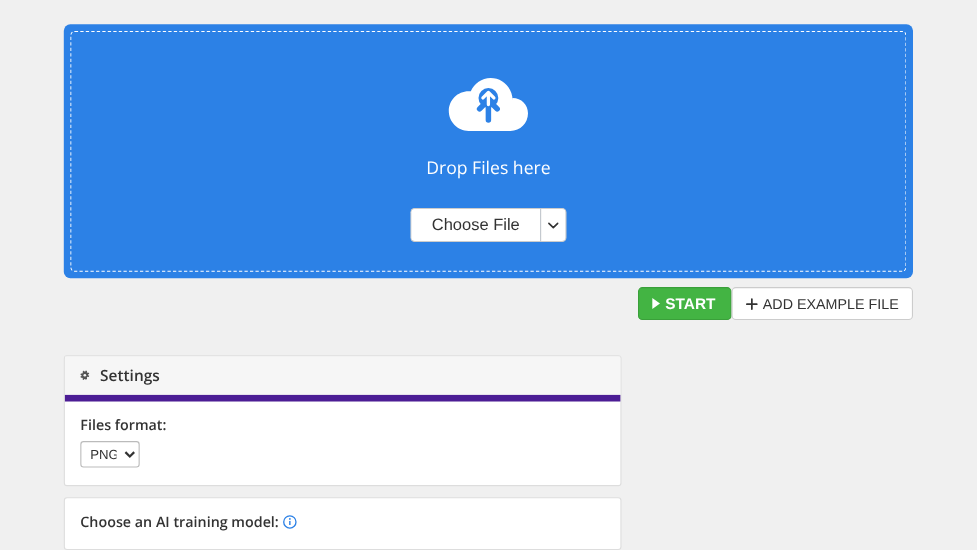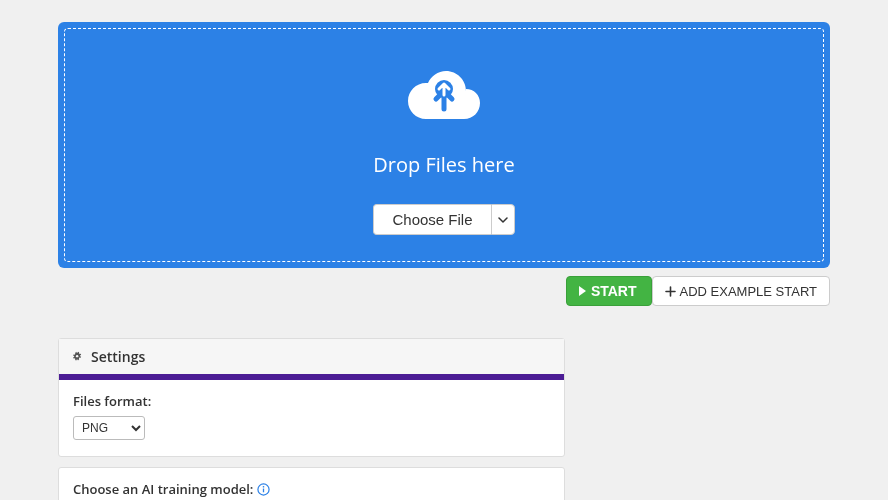--- a/index.html
+++ b/index.html
@@ -23,22 +23,22 @@
   }
   .dropzone-inner {
     border: 1px dashed #fff;
     border-radius: 4px;
     text-align: center;
     padding: 38px 0 26px 0;
   }
   .cloud-icon { display: inline-block; }
   .drop-text {
     color: #fff;
-    font-size: 20px;
-    margin-top: 24px;
+    font-size: 16px;
+    margin-top: 13px;
   }
   .choose-row {
     margin-top: 26px;
     display: inline-flex;
   }
   .choose-btn {
     background: #fff;
     border: 1px solid #ccc;
     border-right: none;
     border-radius: 4px 0 0 4px;
@@ -121,21 +121,21 @@
   .label-row { display: flex; align-items: center; gap: 4px; }
   select {
     font-size: 12px;
     padding: 3px 4px;
     border: 1px solid #bbb;
     border-radius: 3px;
     background: #fff;
     color: #333;
     cursor: pointer;
   }
-  select.fmt { width: 72px; }
+  select.fmt { width: 54px; }
   .info-icon {
     display: inline-flex;
     align-items: center;
     justify-content: center;
     color: #2c81e6;
   }
   .chevron-down { width:10px;height:10px; }
 </style>
 </head>
 <body>
@@ -168,21 +168,21 @@
     <button class="start-btn">
       <svg width="10" height="12" viewBox="0 0 10 12">
         <path d="M2 1l7 5-7 5z" fill="#fff"></path>
       </svg>
       <span>START</span>
     </button>
     <button class="add-example-btn">
       <svg width="11" height="11" viewBox="0 0 11 11">
         <path d="M5.5 1v9M1 5.5h9" stroke="#333" stroke-width="1.6" stroke-linecap="round"></path>
       </svg>
-      <span>ADD EXAMPLE START</span>
+      <span>ADD EXAMPLE FILE</span>
     </button>
   </div>
 
   <div class="panels">
 
     <div class="panel">
       <div class="panel-header">
         <svg width="14" height="14" viewBox="0 0 16 16">
           <path d="M6 2l.5 1.2a3 3 0 011 0L8 2l1.3.5-.2 1.3a3 3 0 01.7.7l1.3-.2.5 1.3-1.2.5a3 3 0 010 1l1.2.5-.5 1.3-1.3-.2a3 3 0 01-.7.7l.2 1.3L8 12l-.5-1.2a3 3 0 01-1 0L6 12l-1.3-.5.2-1.3a3 3 0 01-.7-.7l-1.3.2L2.4 8.4l1.2-.5a3 3 0 010-1L2.4 6.4l.5-1.3 1.3.2a3 3 0 01.7-.7L4.7 3.3 6 2z" fill="#555"></path>
           <circle cx="7" cy="7" r="1.4" fill="#f6f6f6"></circle>

